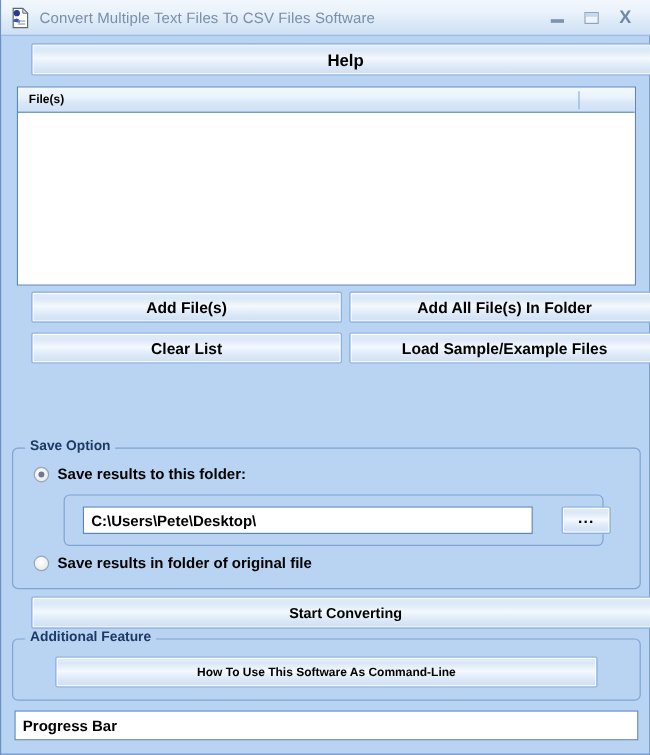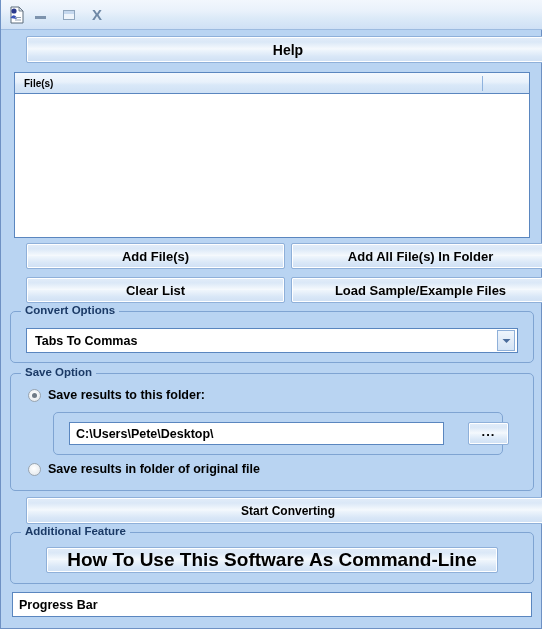--- a/index.html
+++ b/index.html
@@ -295,21 +295,21 @@
     font-size: 12px;
     text-align: center;
   }
 
   
   #additional-feature-group {
     left: 9px; top: 532px; width: 524px; height: 52px;
   }
   #command-line-button {
     left: 19px; top: 14px; width: 452px; height: 26px;
-    font-size: 19px;
+    font-size: 10px;
   }
 
   
   .progressbar {
     position: absolute;
     left: 11px; top: 592px;
     width: 520px; height: 25px;
     box-sizing: border-box;
     border: 1px solid #5a86bf;
     background: #ffffff;
@@ -332,20 +332,21 @@
     <div class="app-icon">
       <svg width="20" height="20" viewBox="0 0 20 20">
         <path d="M4 2 h8 l4 4 v12 h-12 z" fill="#ffffff" stroke="#5a6a7a" stroke-width="1"></path>
         <path d="M12 2 v4 h4 z" fill="#dde6ef" stroke="#5a6a7a" stroke-width="0.8"></path>
         <circle cx="7" cy="6" r="2.6" fill="#2b3a8c"></circle>
         <path d="M3.5 13 q2-4 5-2 q2 1.5 1 3 z" fill="#3b54b8"></path>
         <rect x="8" y="12" width="6" height="1" fill="#8fa0b2"></rect>
         <rect x="8" y="14.5" width="6" height="1" fill="#8fa0b2"></rect>
       </svg>
     </div>
+    <div class="title-text">Convert Multiple Text Files To CSV Files Software</div>
     <div class="win-buttons">
       <div class="win-btn">
           <div class="win-min"></div>
         </div>
       <div class="win-btn">
           <div class="win-max-box"></div>
         </div>
       <div class="win-btn win-close">X</div>
     </div>
   </div>
@@ -358,31 +359,20 @@
       <div class="col-divider"></div>
     </div>
     <div class="list-body"></div>
   </div>
 
   <div class="btn" id="add-files-button">Add File(s)</div>
   <div class="btn" id="clear-list-button">Clear List</div>
   <div class="btn" id="add-all-files-button">Add All File(s) In Folder</div>
   <div class="btn" id="load-sample-button">Load Sample/Example Files</div>
 
-  <div class="groupbox" id="convert-options-group">
-    <div class="group-title">Convert Options</div>
-    <div class="combobox">
-      <div class="combo-value">Tabs To Commas</div>
-      <div class="combo-arrow-btn">
-        <svg width="9" height="6" viewBox="0 0 9 6">
-            <path d="M0.5 1 h8 l-4 4 z" fill="#4a6c9b"></path>
-          </svg>
-      </div>
-    </div>
-  </div>
 
   <div class="groupbox" id="save-option-group">
     <div class="group-title">Save Option</div>
 
     <div class="radio-row" id="radio-save-folder-row">
       <div class="radio checked"></div>
       <div class="radio-label">Save results to this folder:</div>
     </div>
 
     <div class="groupbox" id="folder-inner-group">

